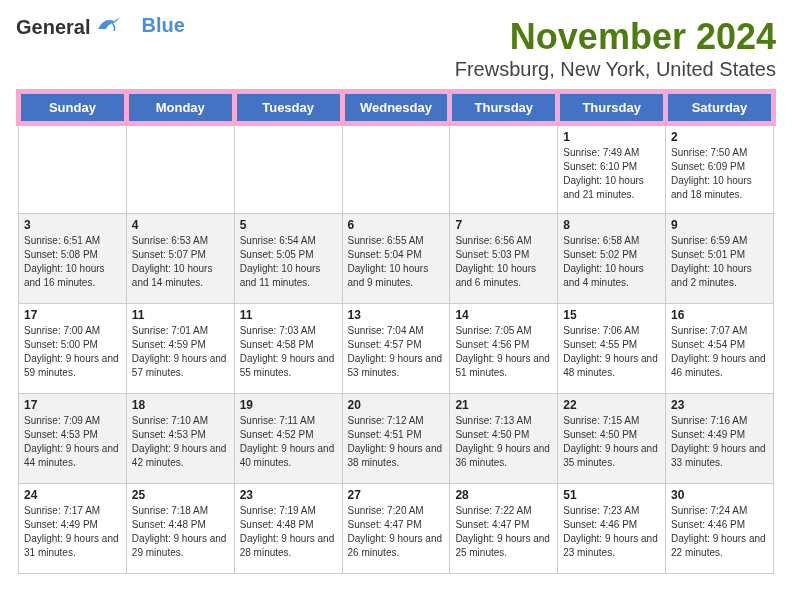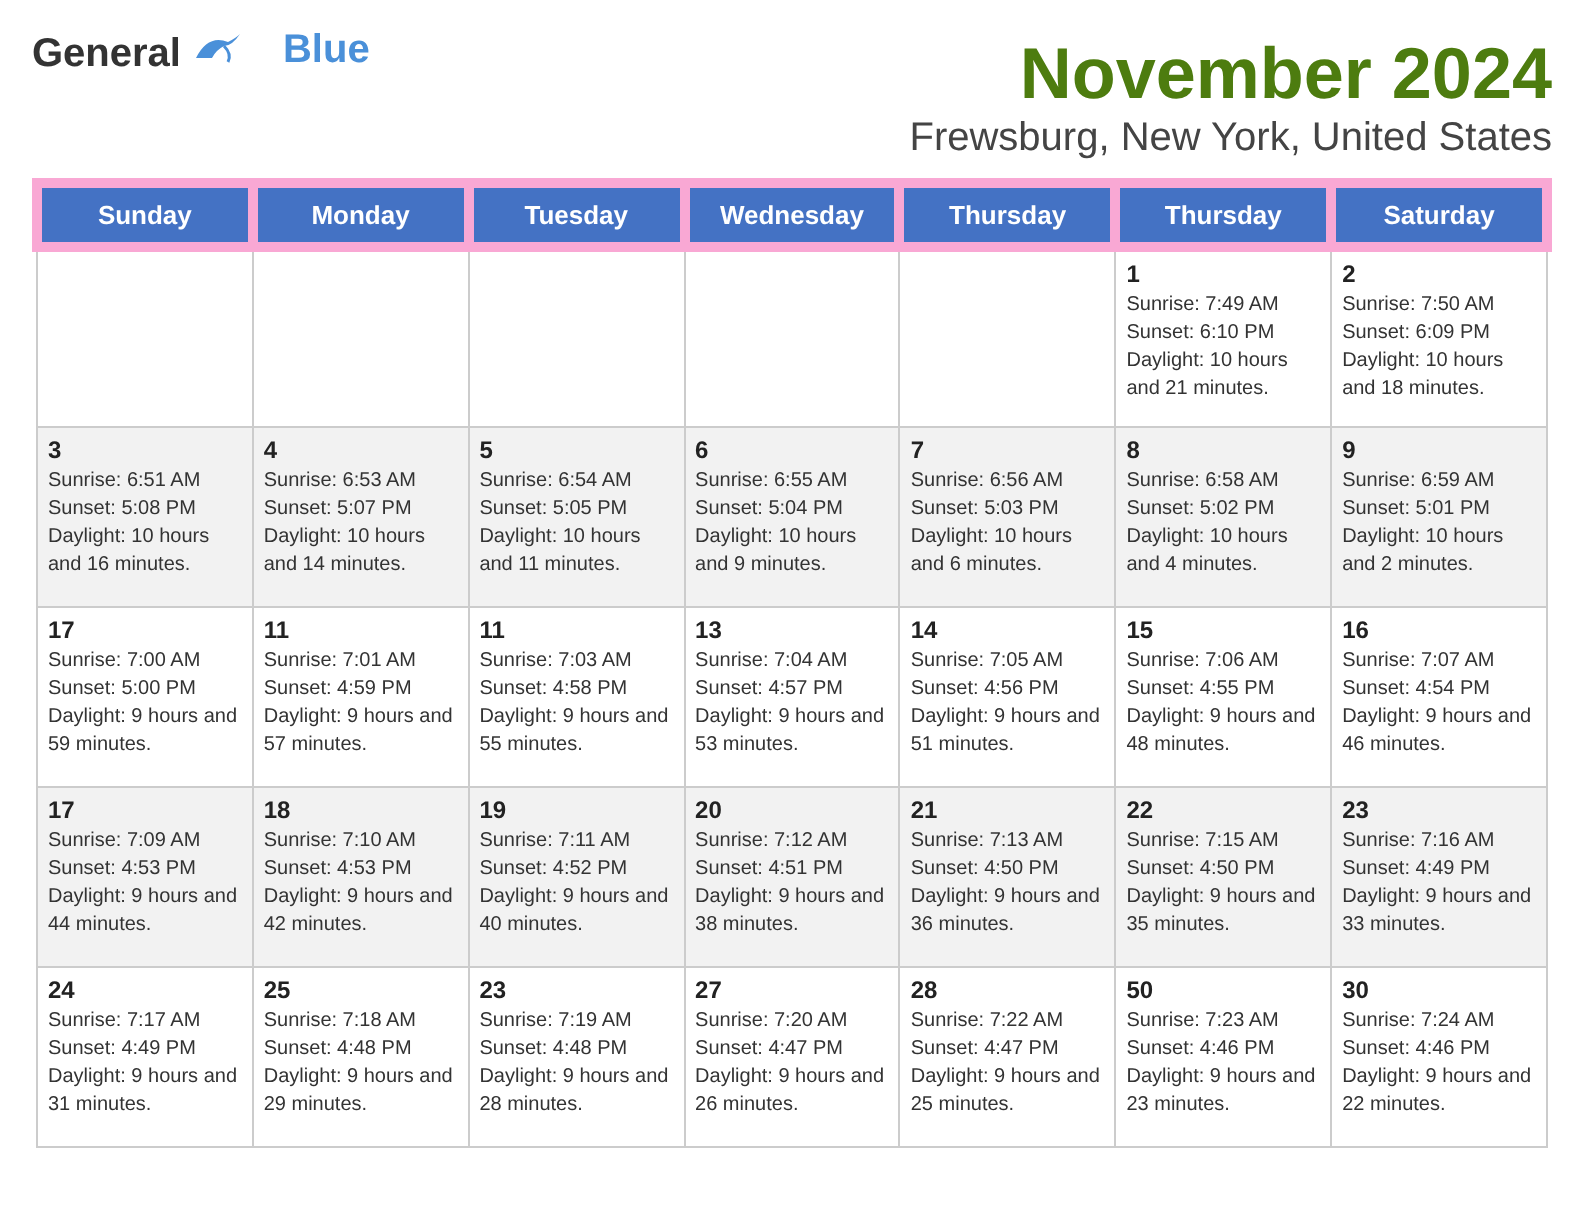--- a/index.html
+++ b/index.html
@@ -231,21 +231,21 @@
         </td>
         <td>
           <span class="day-num">27</span>
           <div class="day-info">Sunrise: 7:20 AM<br>Sunset: 4:47 PM<br>Daylight: 9 hours and 26 minutes.</div>
         </td>
         <td>
           <span class="day-num">28</span>
           <div class="day-info">Sunrise: 7:22 AM<br>Sunset: 4:47 PM<br>Daylight: 9 hours and 25 minutes.</div>
         </td>
         <td>
-          <span class="day-num">50</span>
+          <span class="day-num">51</span>
           <div class="day-info">Sunrise: 7:23 AM<br>Sunset: 4:46 PM<br>Daylight: 9 hours and 23 minutes.</div>
         </td>
         <td>
           <span class="day-num">30</span>
           <div class="day-info">Sunrise: 7:24 AM<br>Sunset: 4:46 PM<br>Daylight: 9 hours and 22 minutes.</div>
         </td>
       </tr>
     </tbody>
 </table>
 

